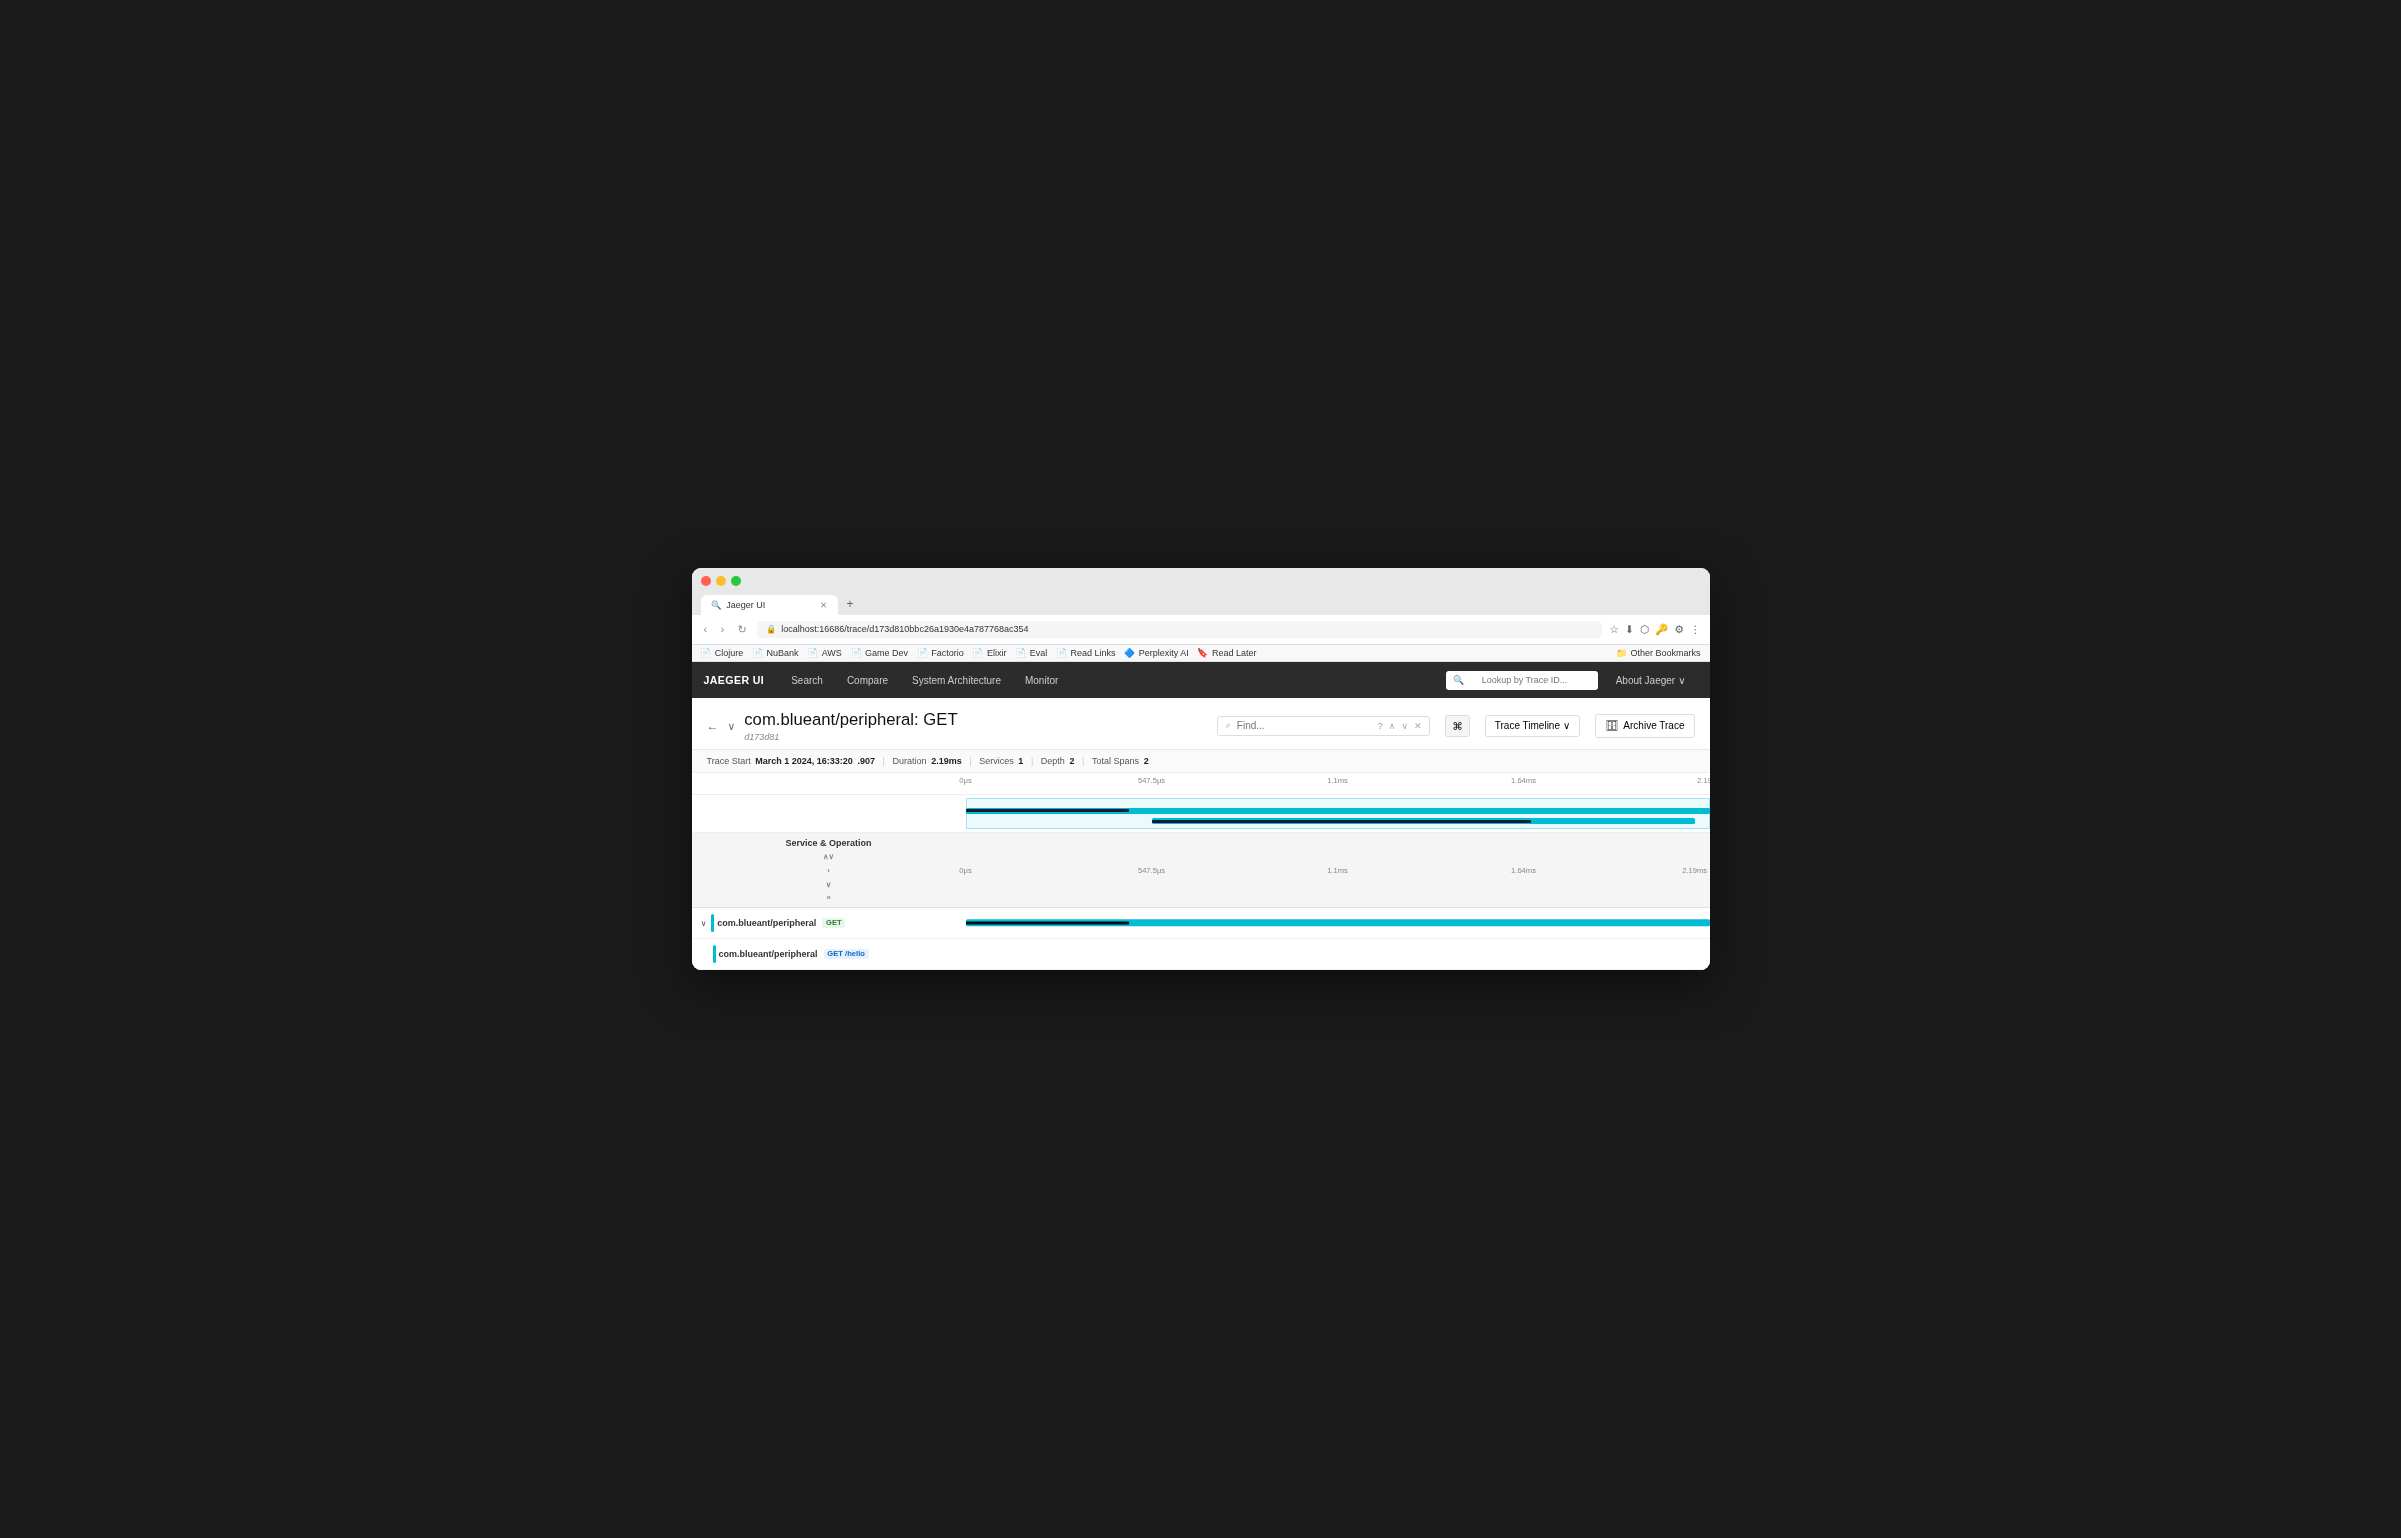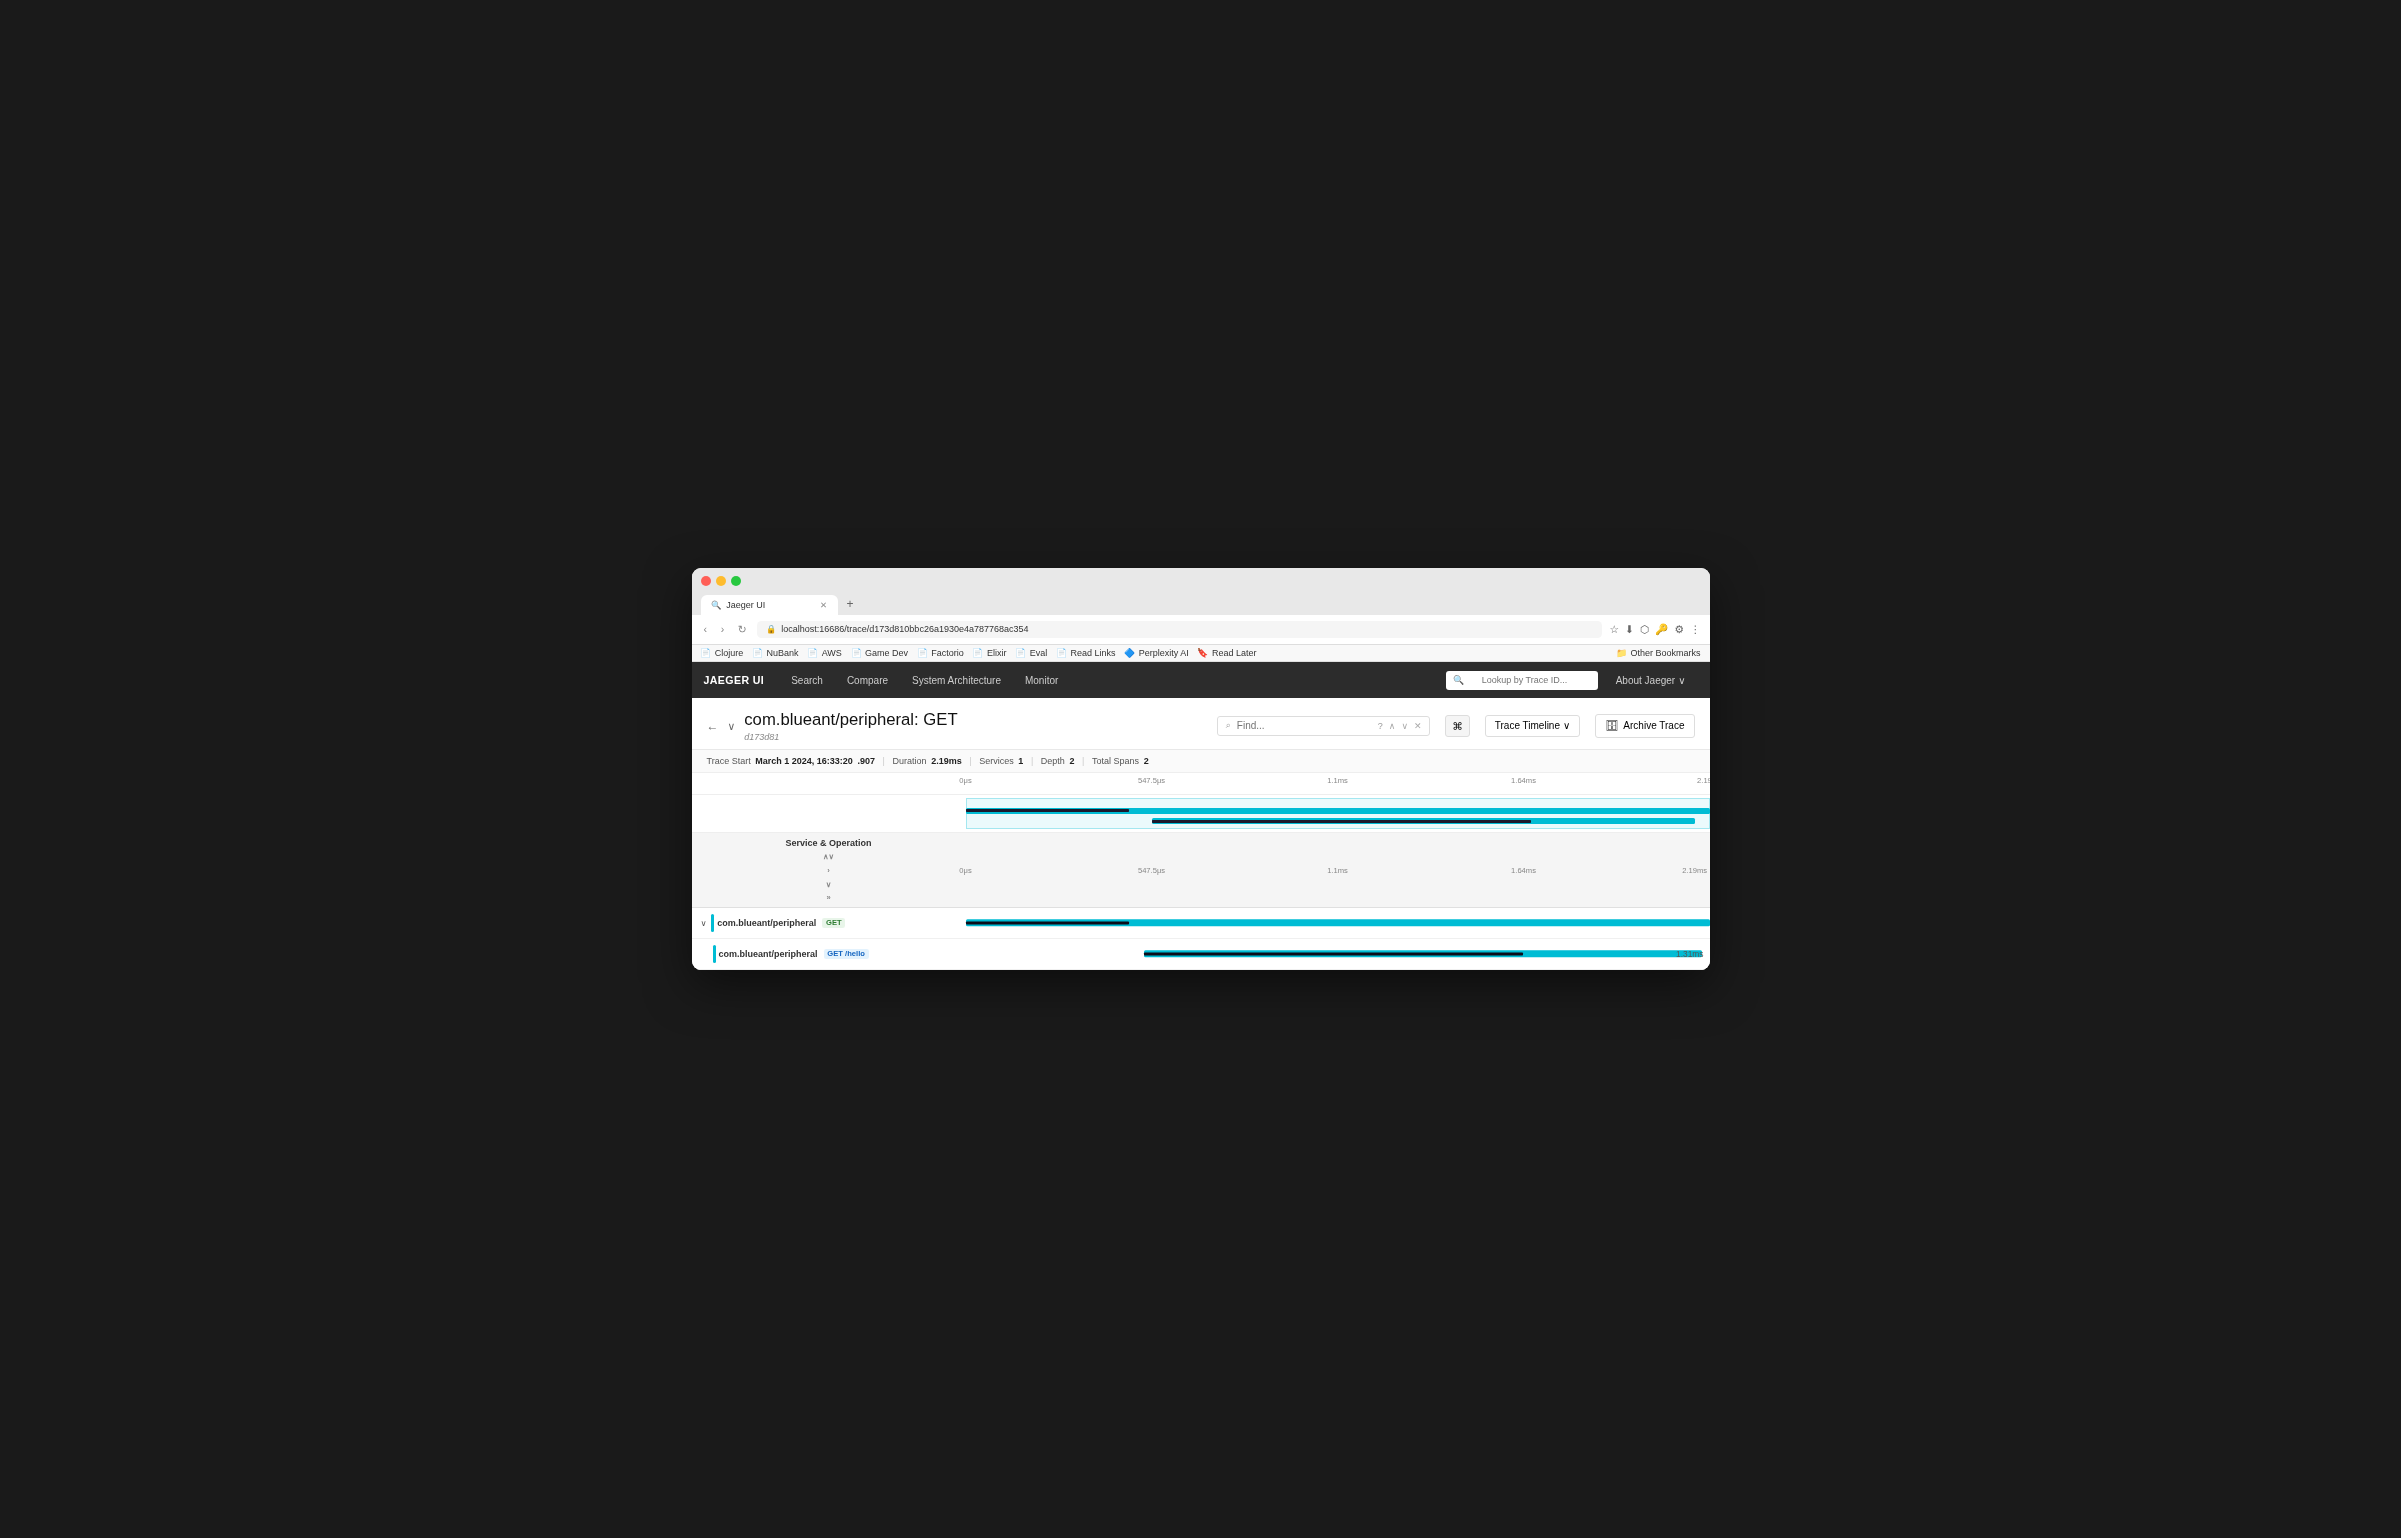--- a/index.html
+++ b/index.html
@@ -564,24 +564,17 @@
         <div style="position:absolute; left:0%; width:22%; height:3px; top:50%; transform:translateY(-50%); background:#0d0d1a; border-radius:0.8px;"></div>
       </div>
     </div>
 
     <div class="span-row">
       <div class="span-left indent-1">
         <div class="span-color-bar" style="background:#00bcd4;"></div>
         <span class="span-service">com.blueant/peripheral</span>
         <span class="span-method-badge span-method-badge-blue">GET /hello</span>
       </div>
-      <div class="span-right">
-
-        <div style="position:absolute; left:24%; width:75%; height:7.6px; top:50%; transform:translateY(-50%); background:#00bcd4; border-radius:1.5px;"></div>
-
-        <div style="position:absolute; left:24%; width:51%; height:3px; top:50%; transform:translateY(-50%); background:#0d0d1a; border-radius:0.8px;"></div>
-        <span class="span-duration-label">1.31ms</span>
-      </div>
     </div>
 
   </div>
 </div>
 
 
 </body></html>

